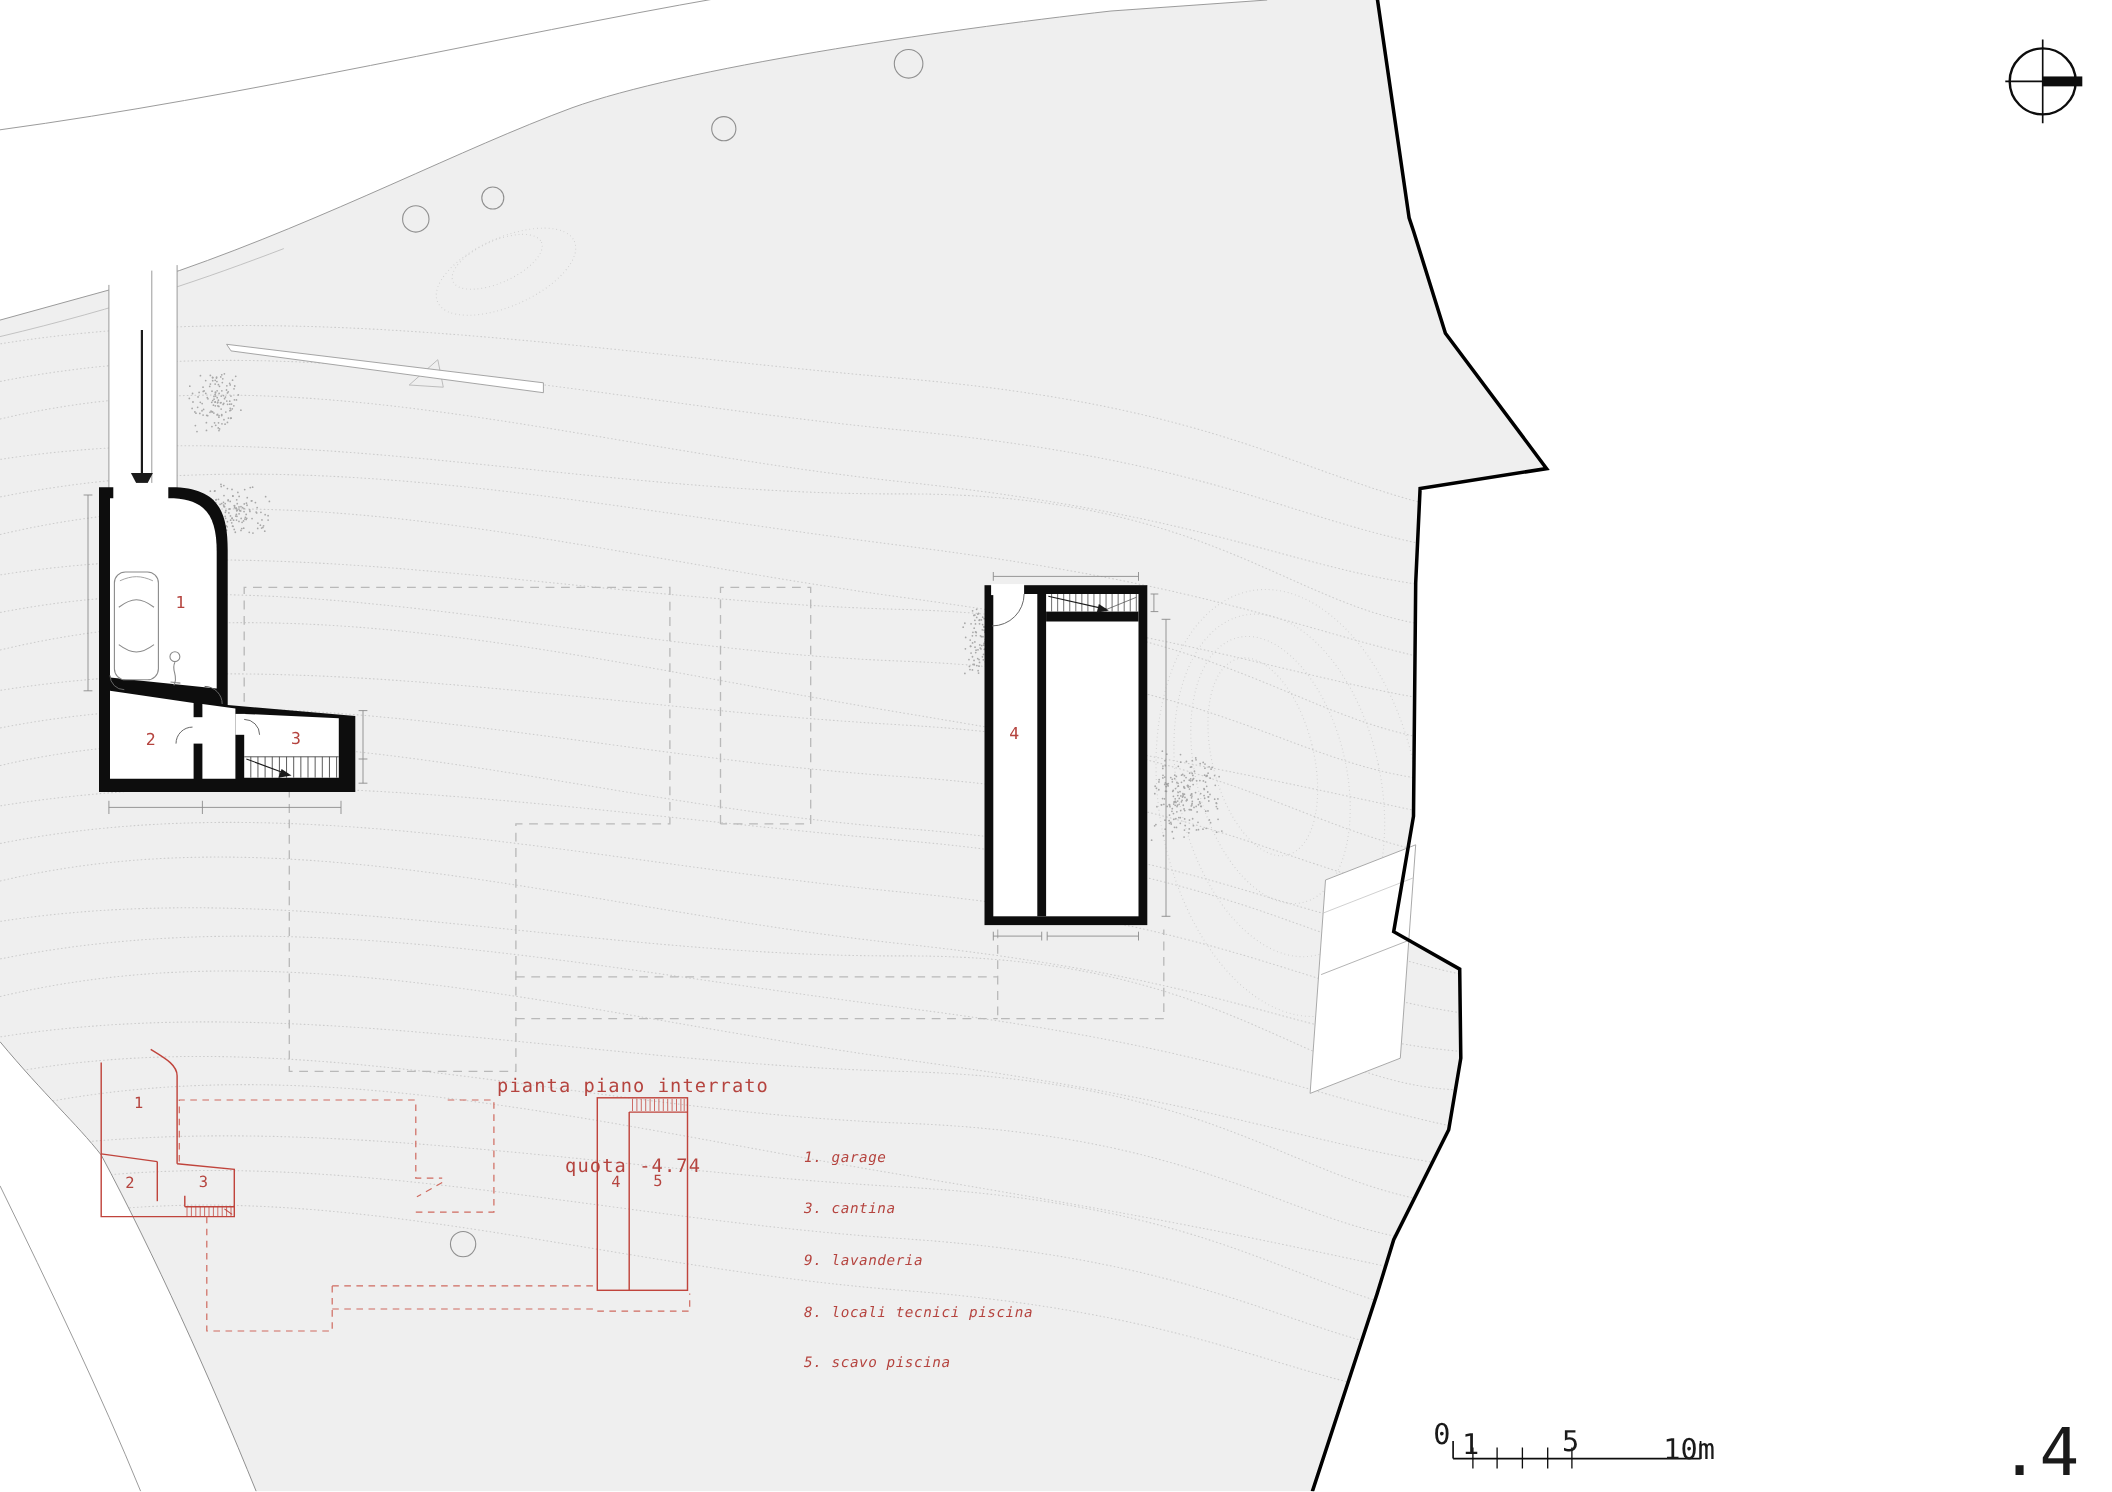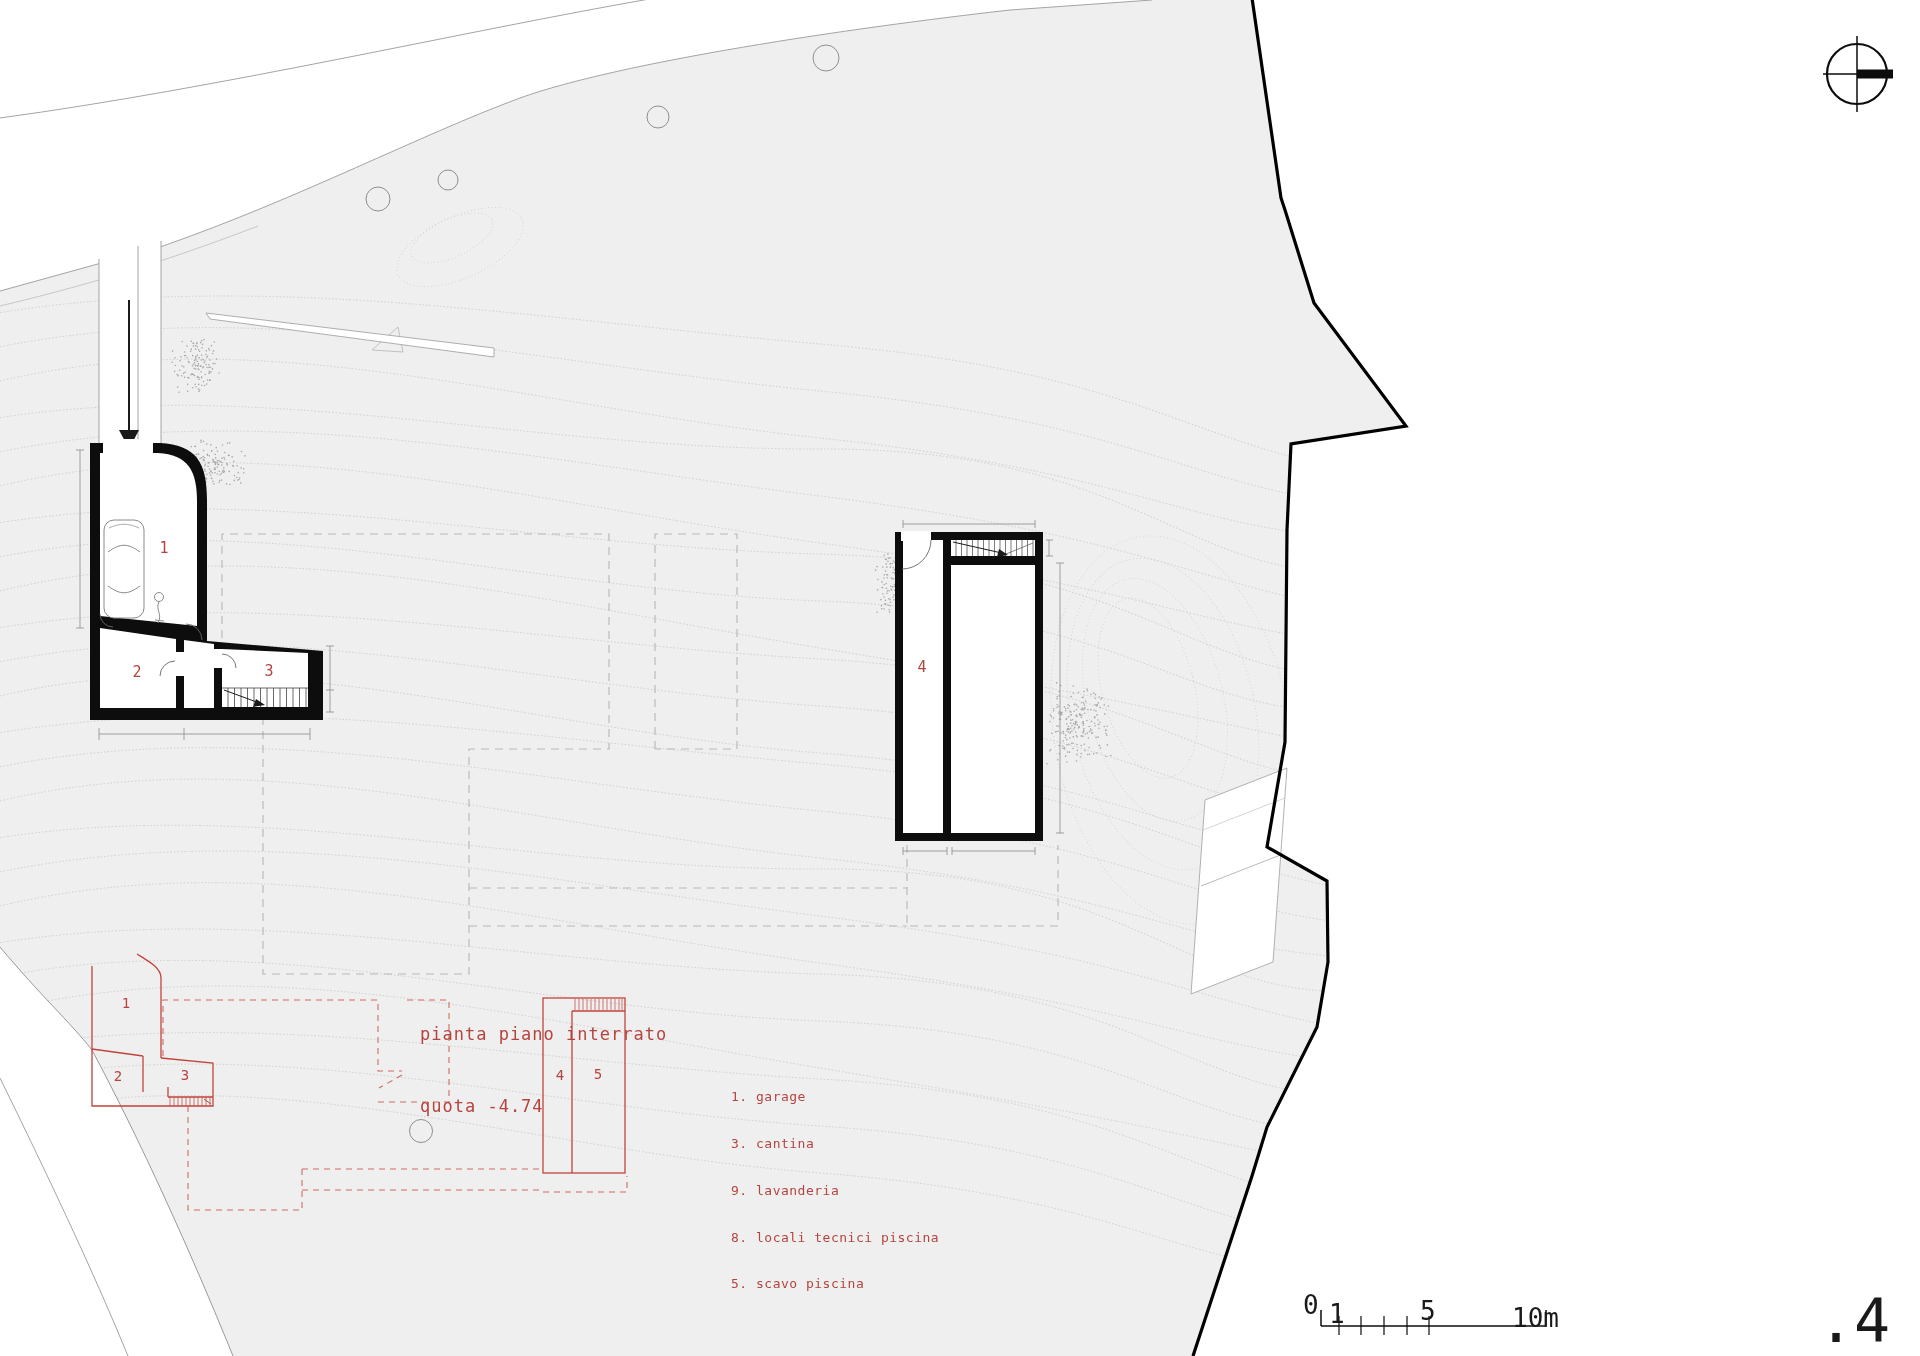--- a/index.html
+++ b/index.html
@@ -2,23 +2,23 @@
 <html><head>
 <meta charset="utf-8">
 <style>
   html,body{margin:0;padding:0;background:#ffffff;}
   #sheet{position:relative;width:1920px;height:1356px;background:#ffffff;overflow:hidden;
          font-family:"DejaVu Sans Mono","Liberation Mono",monospace;}
   #plan-svg{position:absolute;left:0;top:0;}
   .txt{position:absolute;white-space:pre;}
   .red{color:#b5443f;}
   .blk{color:#1a1a1a;}
-  #title-block{left:420px;top:974px;width:311px;text-align:left;font-size:17px;
+  #title-block{left:420px;top:928px;width:311px;text-align:center;font-size:17px;
                line-height:24px;letter-spacing:1px;}
-  #legend-block{left:731px;top:1058px;font-size:13px;line-height:15.6px;letter-spacing:0.5px;}
+  #legend-block{left:731px;top:1014px;font-size:13px;line-height:15.6px;letter-spacing:0.5px;font-style:italic;}
   .room-num{font-size:15px;width:22px;text-align:center;}
   .room-num-red{font-size:14px;width:22px;text-align:center;}
   .scale-label{font-size:26px;}
   #page-number{left:1818px;top:1286px;font-size:60px;letter-spacing:0px;}
 </style>
 </head>
 <body>
 
 <div id="sheet">
 

